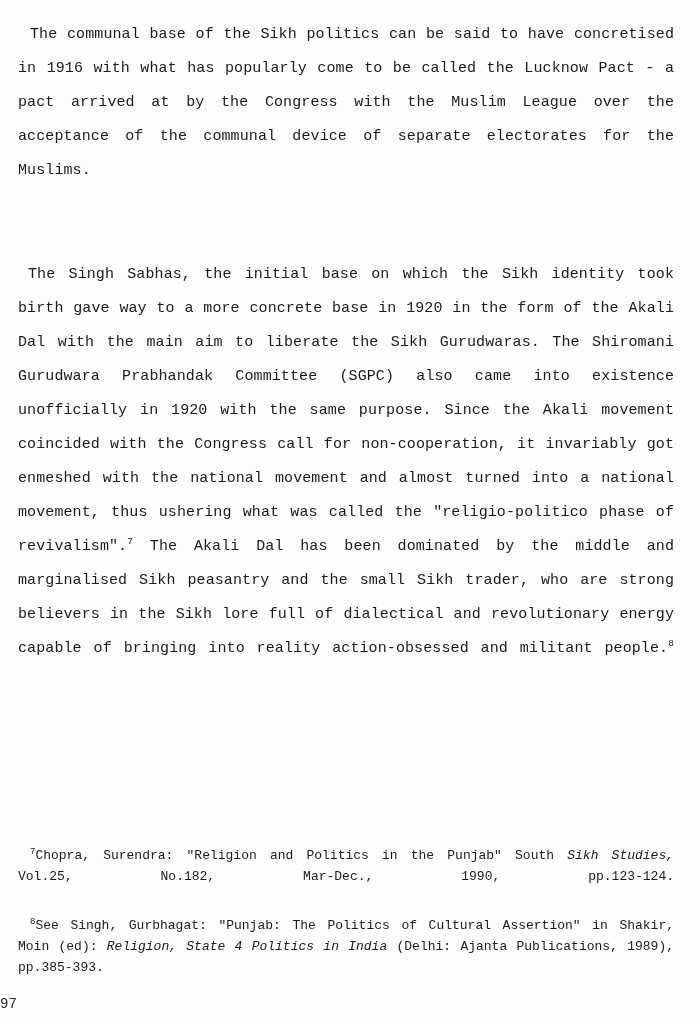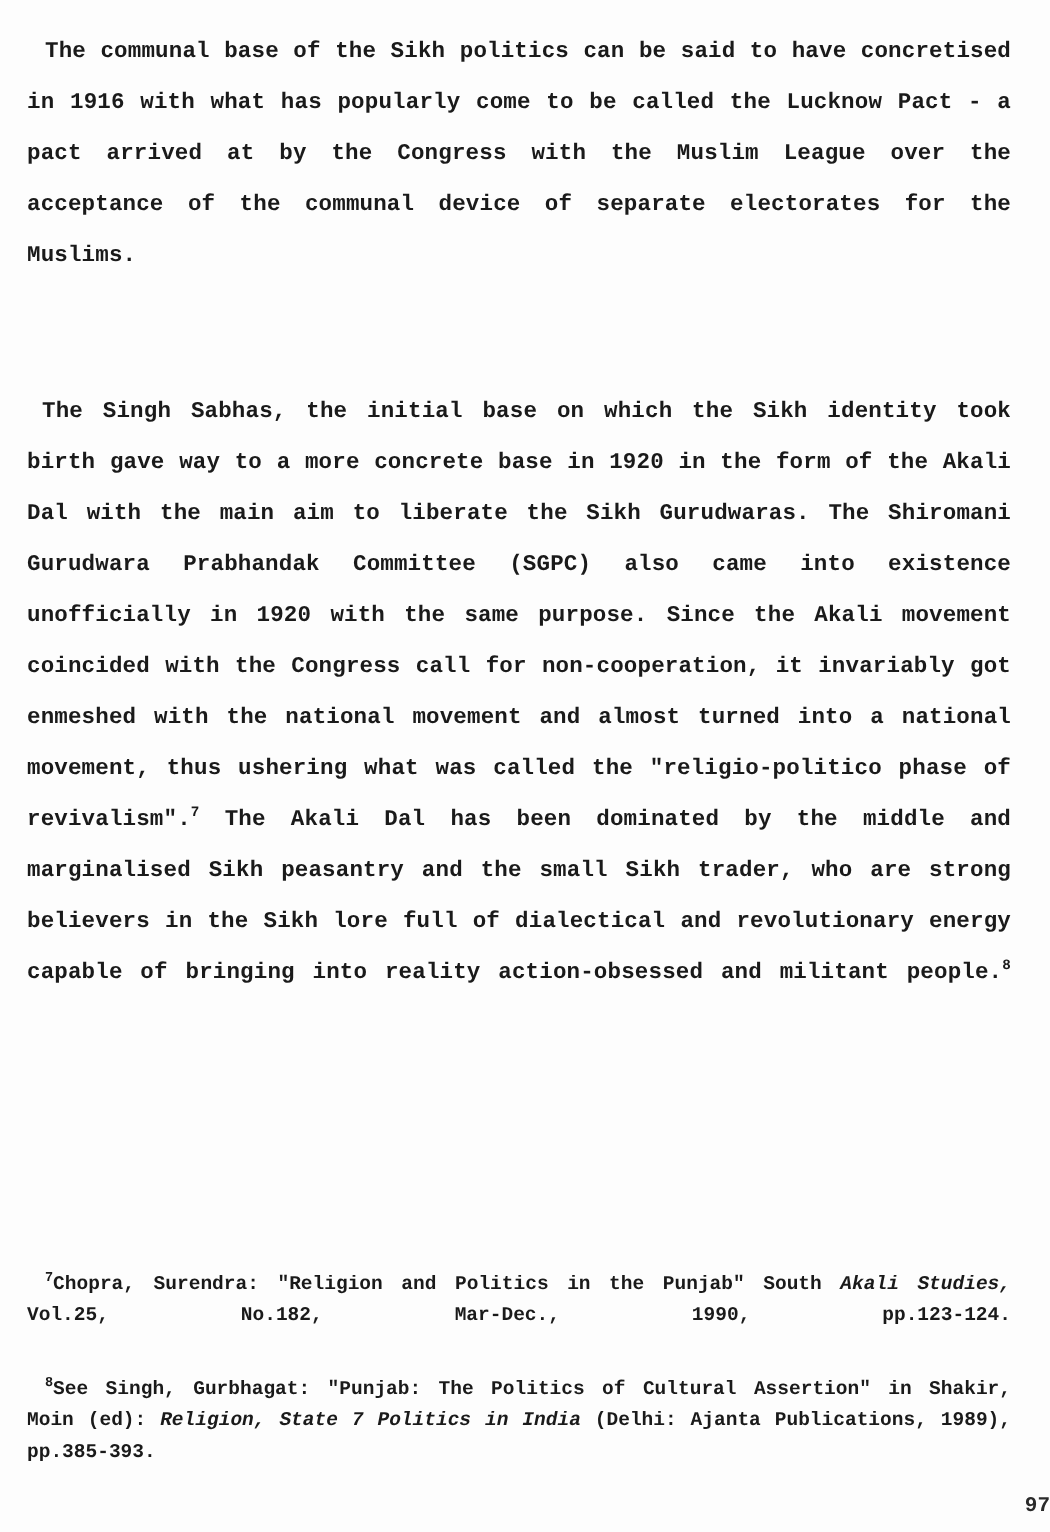--- a/index.html
+++ b/index.html
@@ -15,21 +15,20 @@
     color: #1a1a1a;
     position: relative;
     overflow: hidden;
   }
 
   .page {
     position: relative;
     width: 700px;
     height: 1021px;
     box-sizing: border-box;
-    font-weight: bold;
   }
 
   
   .body-block {
     position: absolute;
     left: 18px;
     top: 18px;
     width: 656px;
   }
 
@@ -92,21 +91,21 @@
   }
 
   .it { font-style: italic; }
 
   
   .page-number {
     position: absolute;
     left: 0;
     top: 995px;
     width: 700px;
-    text-align: right;
+    text-align: left;
     font-size: 14px;
     line-height: 18px;
     color: #2a2a2a;
   }
 </style>
 </head>
 <body>
 
 <div class="page">
 
@@ -115,21 +114,21 @@
     <p class="para first-para">The communal base of the Sikh politics can be said to have concretised in 1916 with what has popularly come to be called the Lucknow Pact - a pact arrived at by the Congress with the Muslim League over the acceptance of the communal device of separate electorates for the Muslims.</p>
 
     <div class="para-gap"></div>
 
     <p class="para second-para"><span>The Singh Sabhas, the initial base on which the Sikh identity took birth gave way to a more concrete base in 1920 in the form of the Akali Dal with the main aim to liberate the Sikh Gurudwaras. The Shiromani Gurudwara Prabhandak Committee (SGPC) also came into existence unofficially in 1920 with the same purpose. Since the Akali movement coincided with the Congress call for non-cooperation, it invariably got enmeshed with the national movement and almost turned into a national movement, thus ushering what was called the "religio-politico phase of revivalism".</span><sup class="fn-ref">7</sup><span> The Akali Dal has been dominated by the middle and marginalised Sikh peasantry and the small Sikh trader, who are strong believers in the Sikh lore full of dialectical and revolutionary energy capable of bringing into reality action-obsessed and militant people.</span><sup class="fn-ref">8</sup></p>
 
   </div>
 
   <div class="footnotes">
 
-    <p class="footnote"><sup class="fn-num">7</sup><span>Chopra, Surendra: "Religion and Politics in the Punjab" South </span><span class="it">Akali Studies,</span><span> Vol.25, No.182, Mar-Dec., 1990, pp.123-124.</span></p>
+    <p class="footnote"><sup class="fn-num">7</sup><span>Chopra, Surendra: "Religion and Politics in the Punjab" South </span><span class="it">Sikh Studies,</span><span> Vol.25, No.182, Mar-Dec., 1990, pp.123-124.</span></p>
 
-    <p class="footnote"><sup class="fn-num">8</sup><span>See Singh, Gurbhagat: "Punjab: The Politics of Cultural Assertion" in Shakir, Moin (ed): </span><span class="it">Religion, State 7 Politics in India</span><span> (Delhi: Ajanta Publications, 1989), pp.385-393.</span></p>
+    <p class="footnote"><sup class="fn-num">8</sup><span>See Singh, Gurbhagat: "Punjab: The Politics of Cultural Assertion" in Shakir, Moin (ed): </span><span class="it">Religion, State 4 Politics in India</span><span> (Delhi: Ajanta Publications, 1989), pp.385-393.</span></p>
 
   </div>
 
   <div class="page-number">97</div>
 
 </div>
 
 </body></html>

